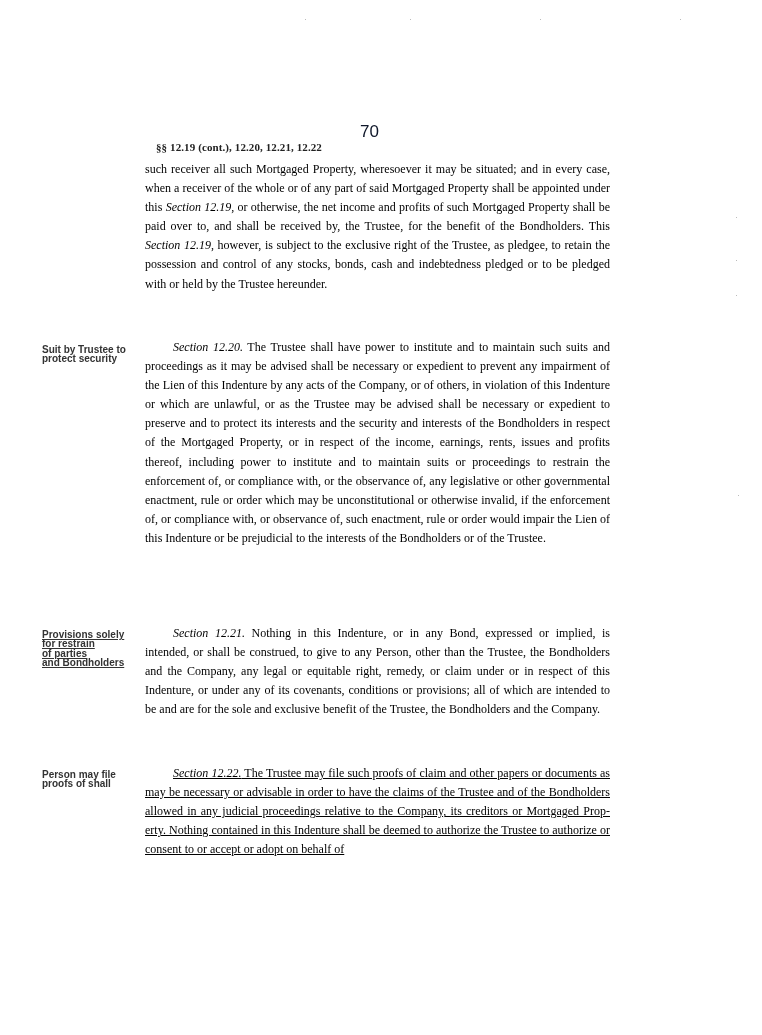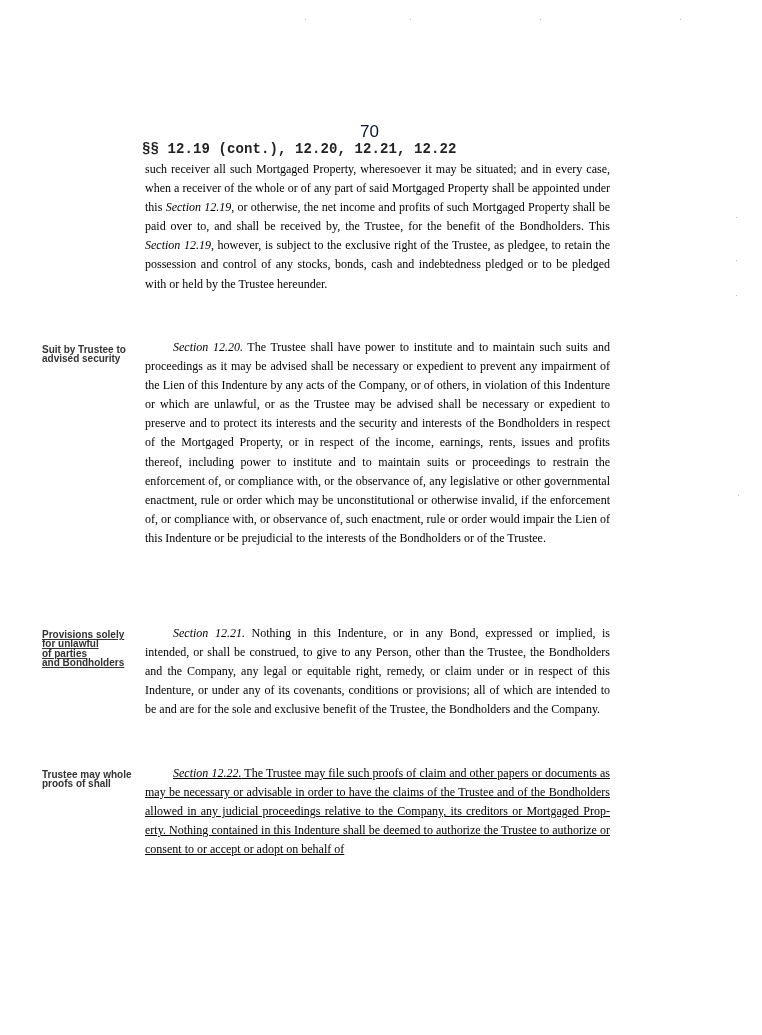--- a/index.html
+++ b/index.html
@@ -2,22 +2,22 @@
 <html><head>
 <meta charset="utf-8">
 <style>
   html, body { margin: 0; padding: 0; background: #ffffff; }
   body { width: 762px; height: 1035px; position: relative; overflow: hidden; color: #1a1a1a; }
   .page-number {
     position: absolute; left: 360px; top: 122px;
     font-family: "Liberation Sans", sans-serif; font-size: 17px; color: #0f172a;
   }
   .running-head {
-    position: absolute; left: 142px; top: 141px;
-    font-family: Liberation Mono, monospace; font-size: 14px; font-weight: bold; color: #222; letter-spacing: 0.1px;
+    position: absolute; left: 156px; top: 141px;
+    font-family: Liberation Serif, serif; font-size: 11px; font-weight: bold; color: #222; letter-spacing: 0.1px;
   }
   .body-text {
     position: absolute; left: 145px; width: 465px;
     font-family: "Liberation Serif", serif; font-size: 12px; line-height: 19.1px;
     text-align: justify; color: #000000;
   }
   .body-text p { margin: 0; }
   .body-text .indent { text-indent: 28px; }
   .body-text em { font-style: italic; }
   .margin-note {
@@ -31,38 +31,38 @@
 
 <div class="page-number">70</div>
 <div class="running-head">§§ 12.19 (cont.), 12.20, 12.21, 12.22</div>
 
 <div class="body-text" style="top:160px;">
   <p><span>such receiver all such Mortgaged Property, wheresoever it may be situated; and in every case, when a receiver of the whole or of any part of said Mortgaged Property shall be appointed under this </span><em>Section 12.19</em><span>, or otherwise, the net income and profits of such Mortgaged Property shall be paid over to, and shall be received by, the Trustee, for the benefit of the Bondholders. This </span><em>Section 12.19</em><span>, however, is subject to the exclusive right of the Trustee, as pledgee, to retain the possession and control of any stocks, bonds, cash and indebtedness pledged or to be pledged with or held by the Trustee hereunder.</span></p>
 </div>
 
 <div class="margin-note" style="top:345px;">
   <div>Suit by Trustee to</div>
-  <div>advised security</div>
+  <div>protect security</div>
 </div>
 <div class="body-text" style="top:338px;">
   <p class="indent"><em>Section 12.20.</em><span> The Trustee shall have power to institute and to maintain such suits and proceedings as it may be advised shall be necessary or expedient to prevent any impairment of the Lien of this Indenture by any acts of the Company, or of others, in violation of this Indenture or which are unlawful, or as the Trustee may be advised shall be necessary or expedient to preserve and to protect its interests and the security and interests of the Bondholders in respect of the Mortgaged Property, or in respect of the income, earnings, rents, issues and profits thereof, including power to institute and to maintain suits or proceedings to restrain the enforcement of, or compliance with, or the observance of, any legislative or other governmental enactment, rule or order which may be unconstitutional or otherwise invalid, if the enforcement of, or compliance with, or observance of, such enactment, rule or order would impair the Lien of this Indenture or be prejudicial to the interests of the Bondholders or of the Trustee.</span></p>
 </div>
 
 <div class="margin-note" style="top:630px;text-decoration:underline;">
   <div>Provisions solely</div>
-  <div>for unlawful</div>
+  <div>for restrain</div>
   <div>of parties</div>
   <div>and Bondholders</div>
 </div>
 <div class="body-text" style="top:624px;">
   <p class="indent"><em>Section 12.21.</em><span> Nothing in this Indenture, or in any Bond, expressed or implied, is intended, or shall be construed, to give to any Person, other than the Trustee, the Bondholders and the Company, any legal or equitable right, remedy, or claim under or in respect of this Indenture, or under any of its covenants, conditions or provisions; all of which are intended to be and are for the sole and exclusive benefit of the Trustee, the Bondholders and the Company.</span></p>
 </div>
 
 <div class="margin-note" style="top:770px;">
-  <div>Trustee may whole</div>
+  <div>Person may file</div>
   <div>proofs of shall</div>
 </div>
 <div class="body-text" style="top:764px;text-decoration:underline;">
   <p class="indent"><em>Section 12.22.</em><span> The Trustee may file such proofs of claim and other papers or documents as may be necessary or advisable in order to have the claims of the Trustee and of the Bondholders allowed in any judicial proceedings relative to the Company, its creditors or Mortgaged Prop­erty. Nothing contained in this Indenture shall be deemed to authorize the Trustee to authorize or consent to or accept or adopt on behalf of</span></p>
 </div>
 
 <div class="speck" style="left:305px;top:19px;"></div>
 <div class="speck" style="left:410px;top:19px;"></div>
 <div class="speck" style="left:540px;top:19px;"></div>
 <div class="speck" style="left:680px;top:19px;"></div>

